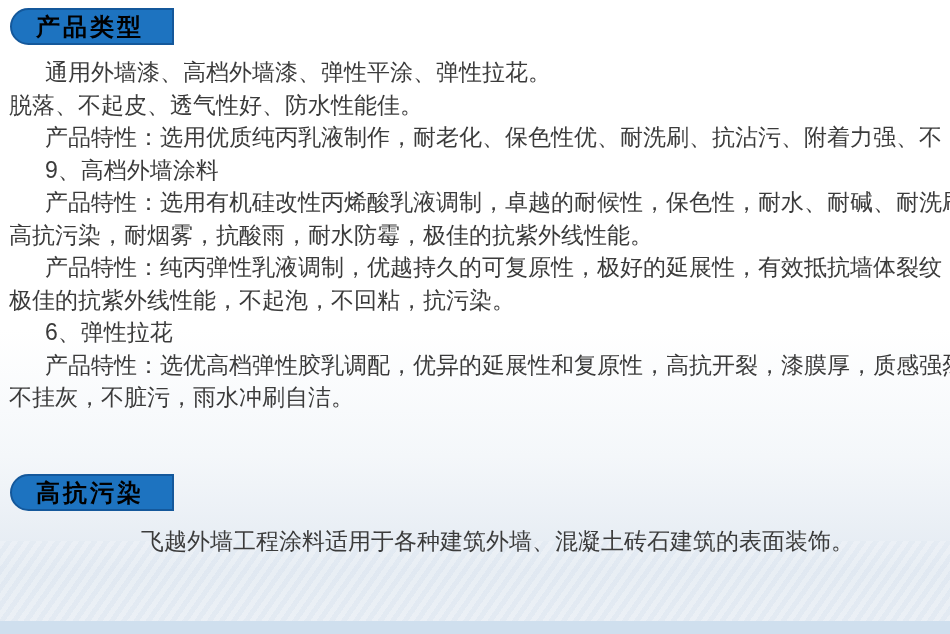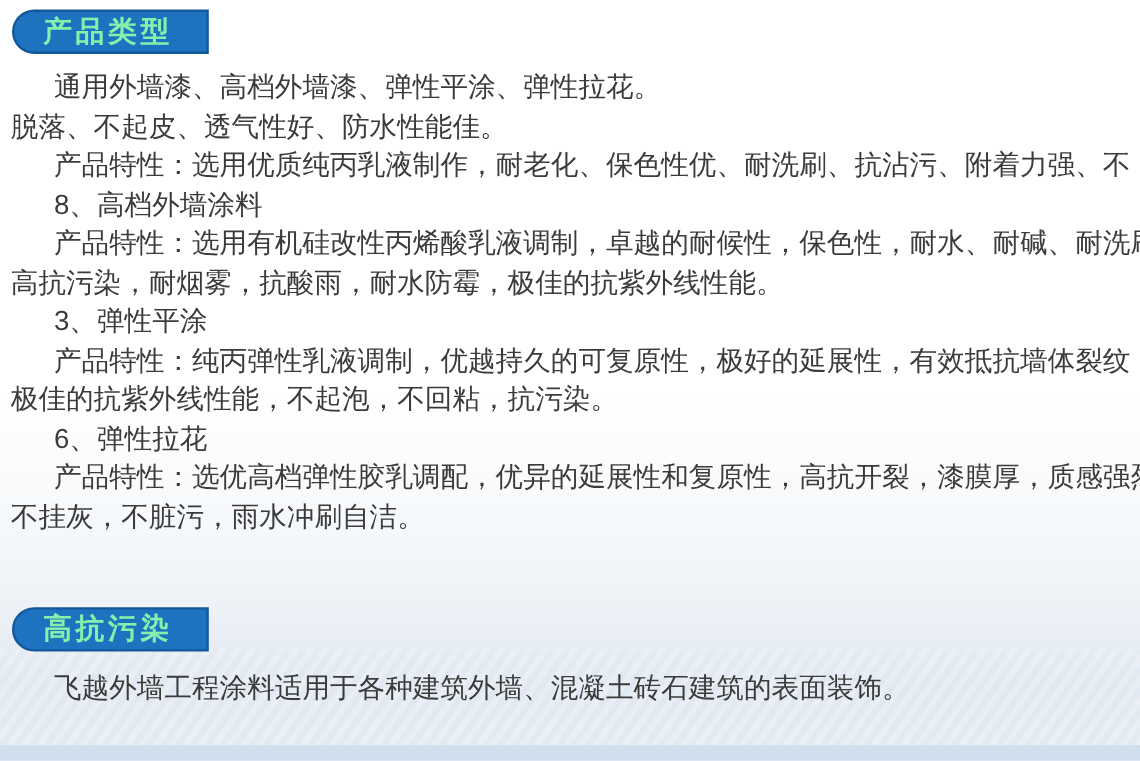--- a/index.html
+++ b/index.html
@@ -19,28 +19,28 @@
     background:#cfdfee;
   }
   .badge {
     display:inline-block;
     margin-left:10px;
     background:#1d73c0;
     border:2px solid #14589b;
     border-radius:19px 0 0 19px;
     height:33px; line-height:33px;
     padding:0 28px 0 24px;
-    color:#86efac;
+    color:#000000;
     font-size:24px; font-weight:bold;
     letter-spacing:3px;
   }
   .badge-row1 { margin-top:8px; }
   .badge-row2 { margin-top:60px; }
   .lines { margin-top:11px; }
-  .lines2 { margin-top:14px; }
+  .lines2 { margin-top:14px;text-align:center; }
   .line {
     font-size:23px; line-height:32.5px;
     color:#3b3b3b;
     white-space:nowrap;
     padding-left:9px;
   }
   .line.indent { padding-left:45px; }
   .content-wrap { position:relative; z-index:2; }
 </style>
 </head>
@@ -50,24 +50,23 @@
 <div class="bottom-strip"></div>
 
 <div class="content-wrap">
 
   <div>
     <div class="badge badge-row1">产品类型</div>
     <div class="lines">
       <div class="line indent">通用外墙漆、高档外墙漆、弹性平涂、弹性拉花。</div>
       <div class="line">脱落、不起皮、透气性好、防水性能佳。</div>
       <div class="line indent">产品特性：选用优质纯丙乳液制作，耐老化、保色性优、耐洗刷、抗沾污、附着力强、不</div>
-      <div class="line indent">8、高档外墙涂料</div>
+      <div class="line indent">9、高档外墙涂料</div>
       <div class="line indent">产品特性：选用有机硅改性丙烯酸乳液调制，卓越的耐候性，保色性，耐水、耐碱、耐洗刷，</div>
       <div class="line">高抗污染，耐烟雾，抗酸雨，耐水防霉，极佳的抗紫外线性能。</div>
-      <div class="line indent">3、弹性平涂</div>
       <div class="line indent">产品特性：纯丙弹性乳液调制，优越持久的可复原性，极好的延展性，有效抵抗墙体裂纹，</div>
       <div class="line">极佳的抗紫外线性能，不起泡，不回粘，抗污染。</div>
       <div class="line indent">6、弹性拉花</div>
       <div class="line indent">产品特性：选优高档弹性胶乳调配，优异的延展性和复原性，高抗开裂，漆膜厚，质感强烈，</div>
       <div class="line">不挂灰，不脏污，雨水冲刷自洁。</div>
     </div>
   </div>
 
   <div>
     <div class="badge badge-row2">高抗污染</div>

